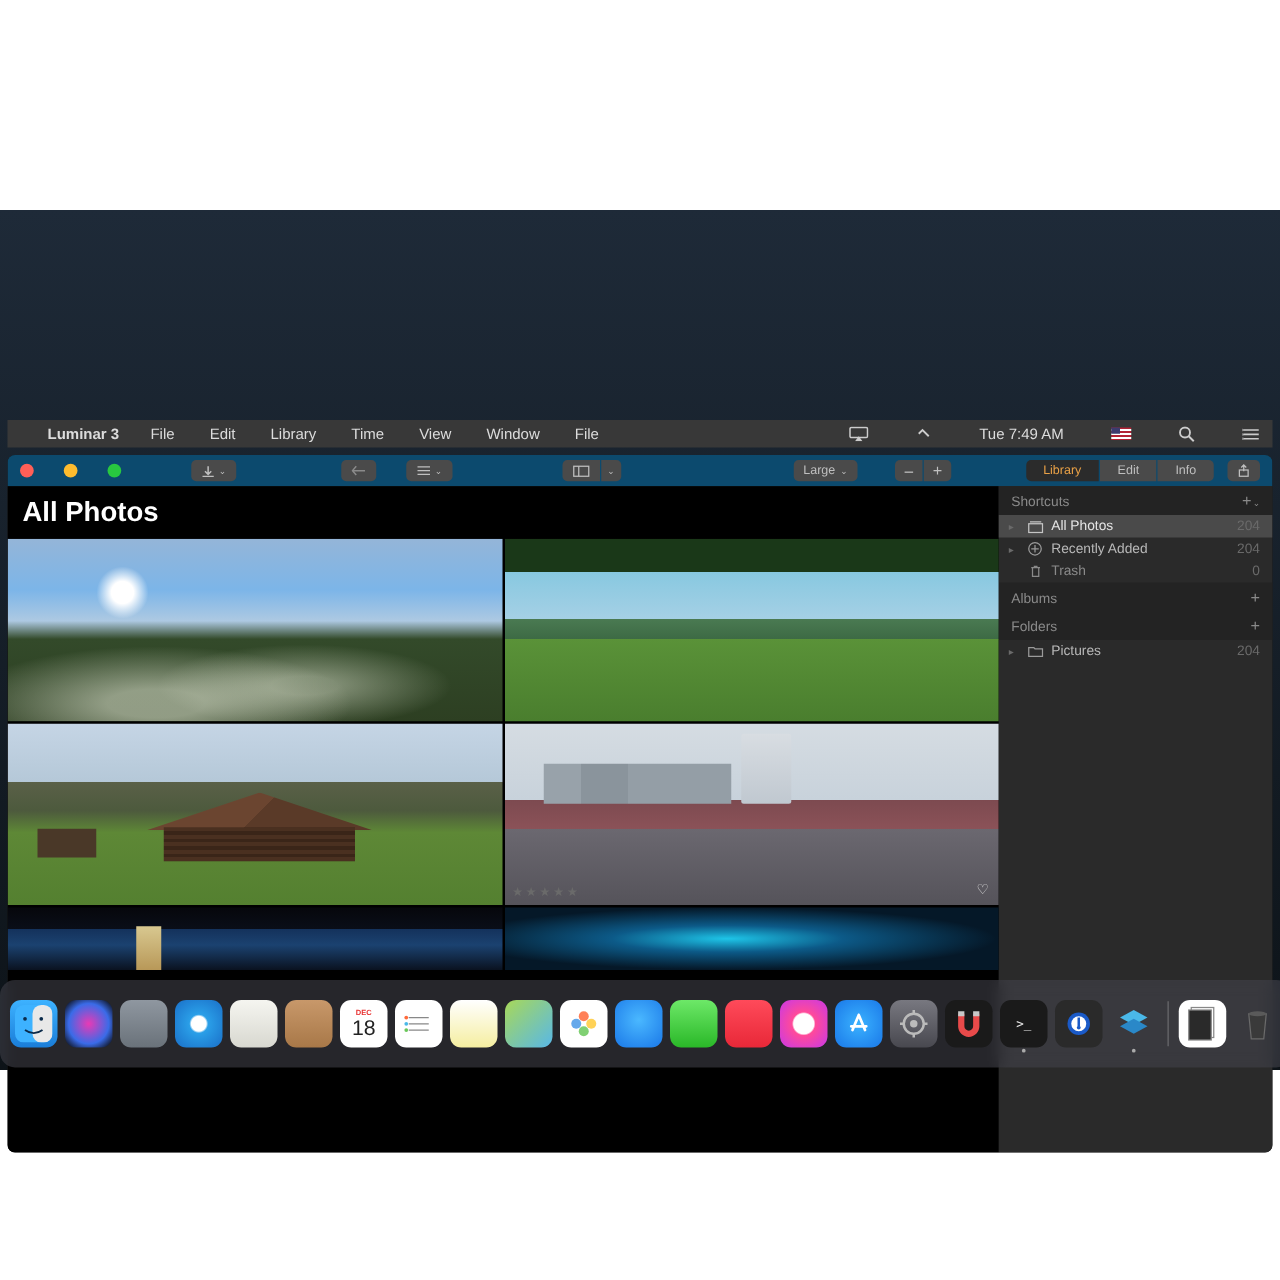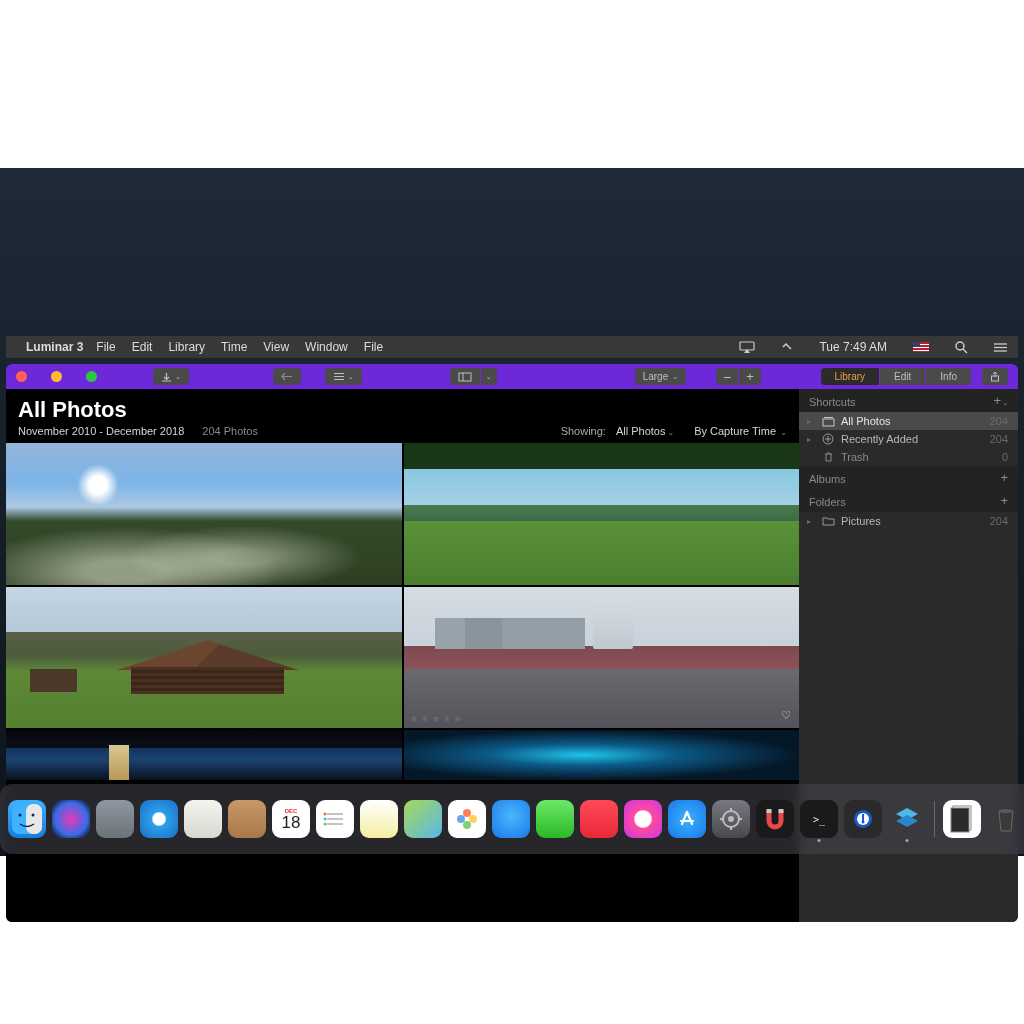--- a/index.html
+++ b/index.html
@@ -1,25 +1,25 @@
 <!DOCTYPE html>
 <html><head>
 <meta charset="utf-8">
 <style>
 *{box-sizing:border-box;margin:0;padding:0;font-family:-apple-system,BlinkMacSystemFont,"Helvetica Neue",sans-serif}
 body{width:1024px;height:1024px;background:#fff;overflow:hidden}
 .canvas{position:absolute;left:0;top:168px;width:1024px;height:688px;background:linear-gradient(180deg,#1e2a38,#0d1318)}
-.menubar{position:absolute;left:6px;top:168px;width:1012px;height:22px;background:#383838;display:flex;align-items:center;color:#dcdcdc;font-size:12px;padding:0 10px;gap:0}
+.menubar{position:absolute;left:6px;top:168px;width:1012px;height:22px;background:#383838;display:flex;align-items:center;color:#dcdcdc;font-size:12px;padding:0 10px;gap:12px}
 .menubar .apple{font-size:14px;margin-right:10px}
 .menubar .app{font-weight:700;margin-right:13px}
 .menubar .mi{margin-right:16px;cursor:default}
 .menubar .spacer{flex:1}
 .menubar .ricon{margin-left:26px;display:flex;align-items:center}
 .window{position:absolute;left:6px;top:196px;width:1012px;height:558px;background:#1b1b1b;border-radius:6px;overflow:hidden}
-.titlebar{height:25px;background:#6d28d9;display:flex;align-items:center;padding:0 10px;gap:24px}
+.titlebar{height:25px;background:#0c4a6e;display:flex;align-items:center;padding:0 10px;gap:24px}
 .tl{width:11px;height:11px;border-radius:50%}
 .tl.c{background:#ff5f57}.tl.m{background:#febc2e}.tl.x{background:#28c840}
 .tbtn{background:#4a4a4a;border-radius:4px;height:17px;display:flex;align-items:center;justify-content:center;color:#bfbfbf;font-size:10px;padding:0 8px;cursor:default}
 .seg{display:flex;gap:1px}
 .seg .tbtn:first-child{border-radius:4px 0 0 4px}
 .seg .tbtn:last-child{border-radius:0 4px 4px 0}
 .tbtn.wide{min-width:48px}
 .tabpane{margin-left:auto;display:flex;gap:1px}
 .tabpane .tab{background:#4a4a4a;height:17px;padding:0 14px;font-size:10px;color:#bfbfbf;display:flex;align-items:center;cursor:default}
 .tabpane .tab:first-child{border-radius:4px 0 0 4px}
@@ -178,28 +178,20 @@
               <rect x="1.5" y="5" width="7" height="5" fill="none" stroke="#bfbfbf"></rect>
             </svg>
           </span>
     </div>
   </div>
 
   <div class="content">
     <div class="main">
       <div class="header">
         <h1>All Photos</h1>
-        <div class="subrow">
-          <span class="date">November 2010 - December 2018</span>
-          <span class="count">204 Photos</span>
-          <span class="spacer"></span>
-          <span class="filter">Showing:</span>
-          <span class="fval"><span>All Photos</span><span class="drop">⌄</span></span>
-          <span class="filter2"><span>By Capture Time</span><span class="drop"> ⌄</span></span>
-        </div>
       </div>
       <div class="grid">
         <div class="thumb t1">
               <div class="sun"></div>
               <div class="flr"></div>
             </div>
         <div class="thumb t2"></div>
         <div class="thumb t3">
           <div class="shed"></div>
           <div class="cabin">

